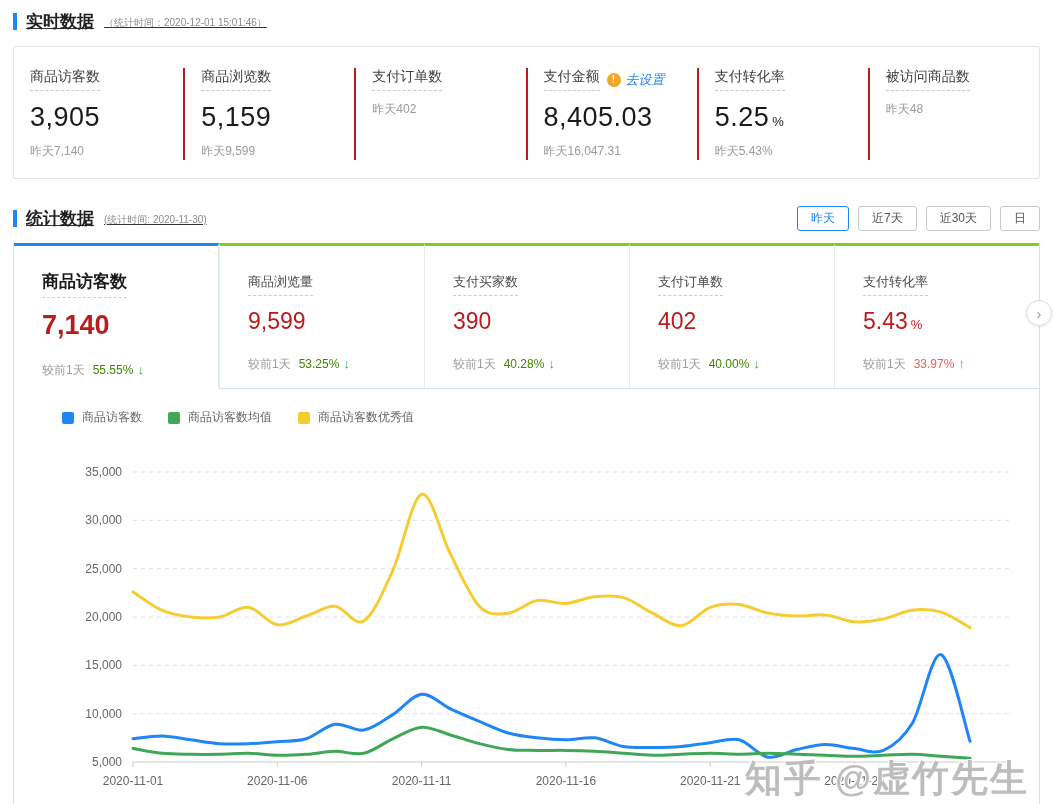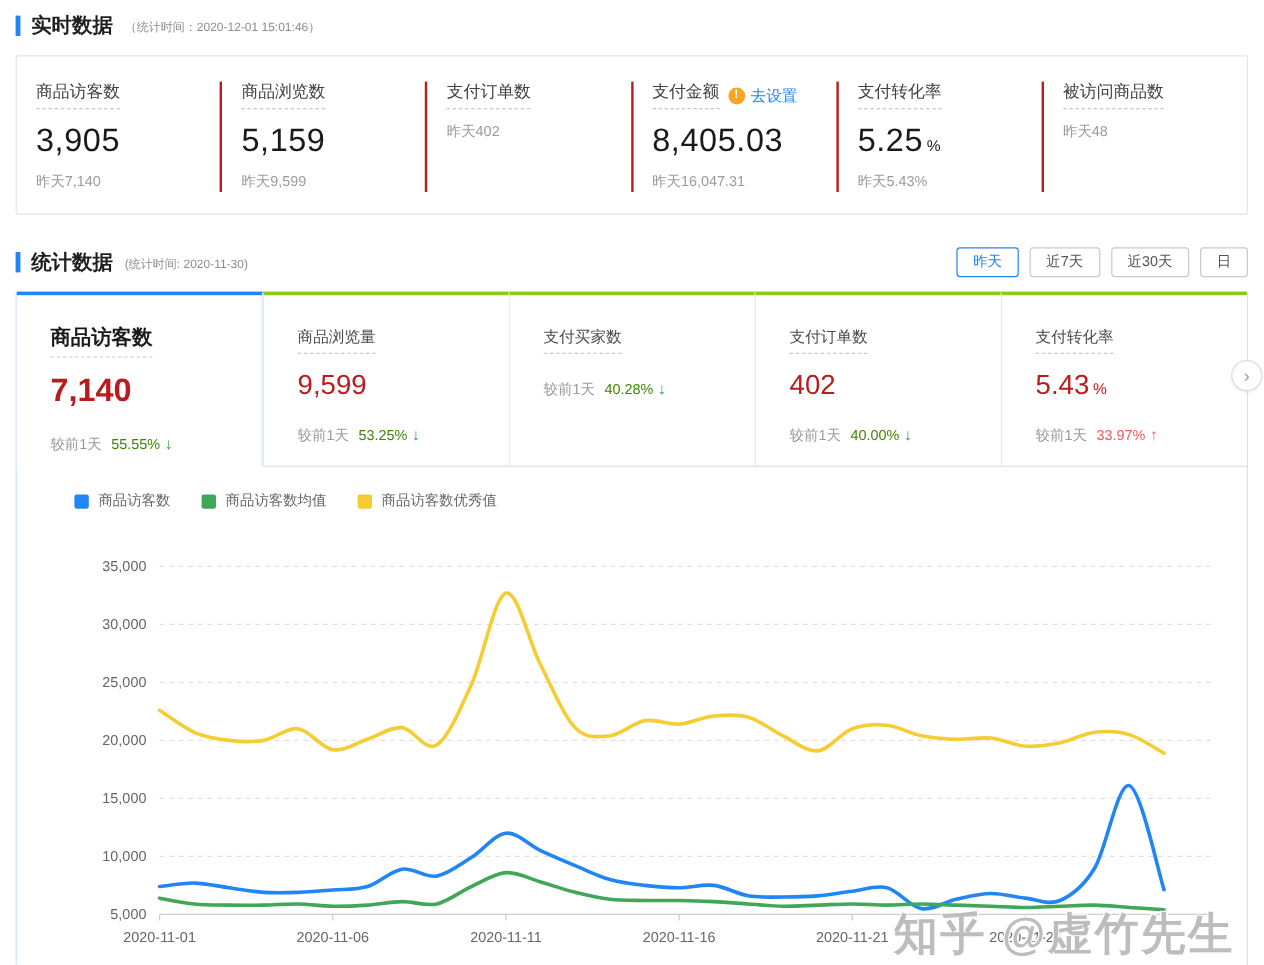--- a/index.html
+++ b/index.html
@@ -1,36 +1,36 @@
 <!DOCTYPE html>
 <html><head>
 <meta charset="utf-8">
 <style>
   * { margin:0; padding:0; box-sizing:border-box; }
   html,body { width:1053px; height:804px; background:#fff; overflow:hidden;
               font-family:"Liberation Sans","DejaVu Sans",sans-serif; color:#333; }
   .page { padding:0 13px; }
 
   
-  .sec-head { display:flex; align-items:center; margin-top:10px; }
+  .sec-head { display:flex; align-items:center; margin-top:10px;text-decoration:underline; }
   .sec-bar { width:4px; height:17px; background:#2186f5; margin-right:9px; }
   .sec-title { font-size:17px; font-weight:bold; color:#1f1f1f; }
   .sec-time { font-size:10px; color:#8c8c8c; margin-left:10px; padding-top:2px; }
 
   
   .rt-card { margin-top:13px; border:1px solid #e5e5e5; border-radius:2px;
              display:flex; padding:21px 0 18px 0; background:#fff; }
   .rt-col { flex:1; padding-left:16px; }
   .rt-col + .rt-col { border-left:2px solid #b91c1c; }
   .rt-label-row { display:flex; align-items:center; }
   .rt-label { font-size:14px; color:#404040; border-bottom:1px dashed #c9c9c9; padding-bottom:4px; }
   .info-dot { display:inline-block; width:14px; height:14px; border-radius:50%; background:#f5a623;
               color:#fff; font-size:10px; line-height:14px; text-align:center; font-weight:bold;
               margin:0 5px 0 7px; }
-  .rt-action { font-size:13px; color:#2086f0; cursor:pointer; }
+  .rt-action { font-size:13px; color:#2086f0; cursor:pointer;font-style:italic; }
   .rt-value { font-size:27px; color:#1a1a1a; margin-top:11px; letter-spacing:.5px; }
   .rt-unit { font-size:13px; color:#1a1a1a; margin-left:3px; }
   .rt-sub { font-size:12px; color:#9b9b9b; margin-top:10px; }
 
   
   .stat-head-row { display:flex; align-items:center; justify-content:space-between; margin-top:27px; }
   .range-btns { display:flex; }
   .rbtn { font-size:12px; color:#555; border:1px solid #c9c9c9; border-radius:3px; background:#fff;
           padding:3px 13px; margin-left:9px; cursor:pointer; }
   .rbtn.active { color:#2186f5; border-color:#2186f5; }
@@ -152,20 +152,21 @@
       </div>
       <div class="tab">
         <span class="tab-label">商品浏览量</span>
         <div class="tab-value">9,599</div>
         <div class="tab-change">
           <span class="cmp-label">较前1天</span><span class="pct-down">53.25%</span><span class="arrow down">↓</span>
         </div>
       </div>
       <div class="tab">
         <span class="tab-label">支付买家数</span>
+        <div class="tab-value">390</div>
         <div class="tab-change">
           <span class="cmp-label">较前1天</span><span class="pct-down">40.28%</span><span class="arrow down">↓</span>
         </div>
       </div>
       <div class="tab">
         <span class="tab-label">支付订单数</span>
         <div class="tab-value">402</div>
         <div class="tab-change">
           <span class="cmp-label">较前1天</span><span class="pct-down">40.00%</span><span class="arrow down">↓</span>
         </div>

